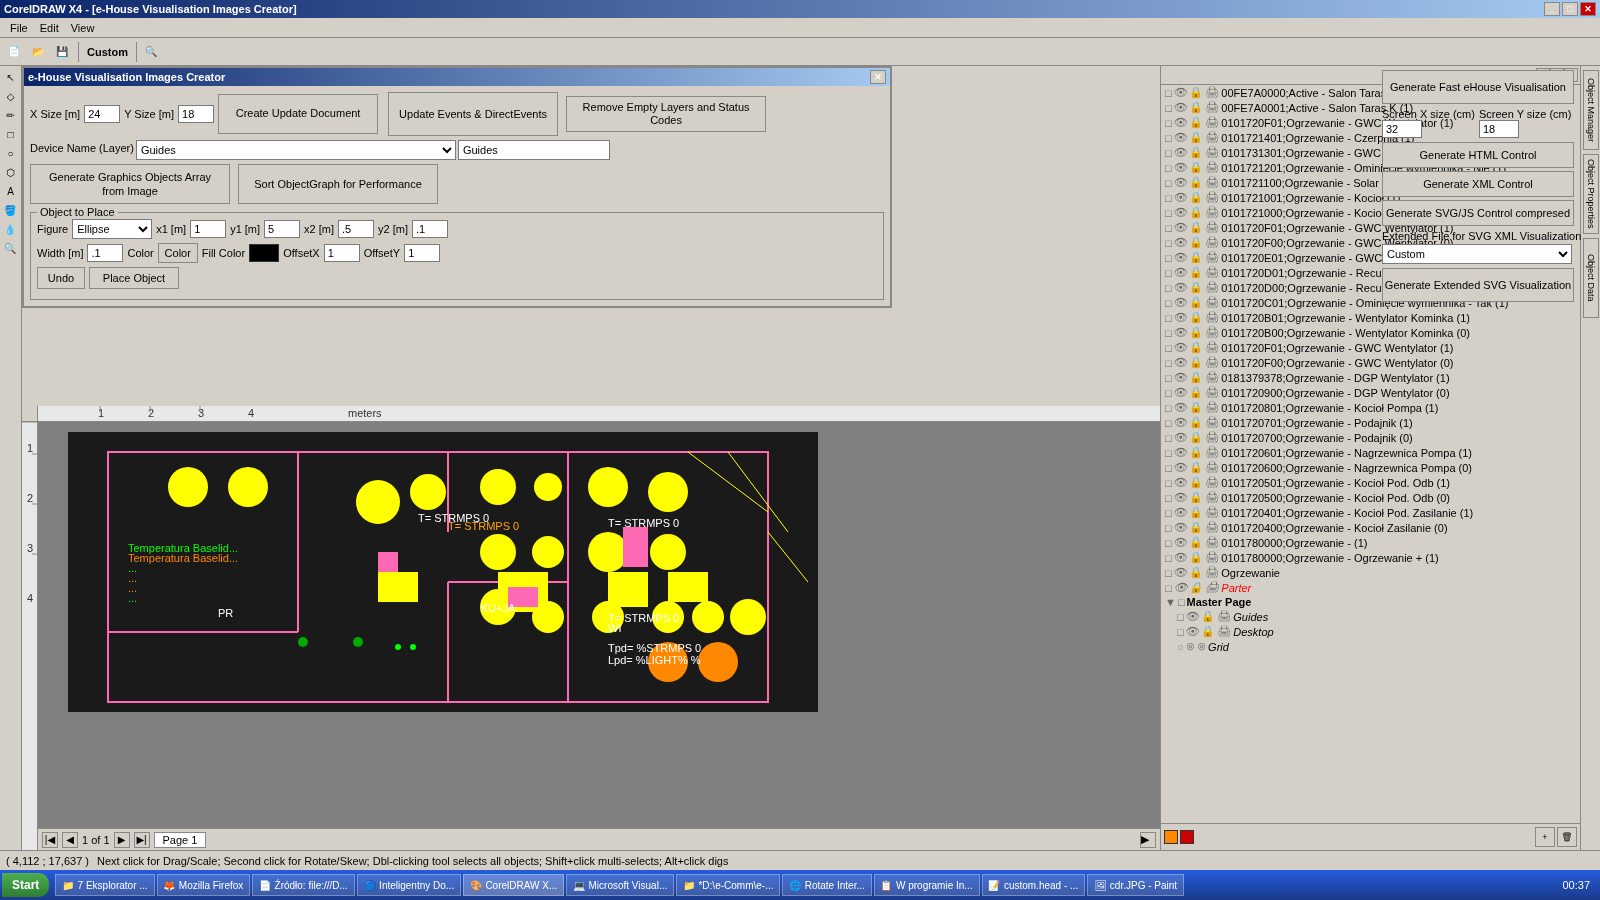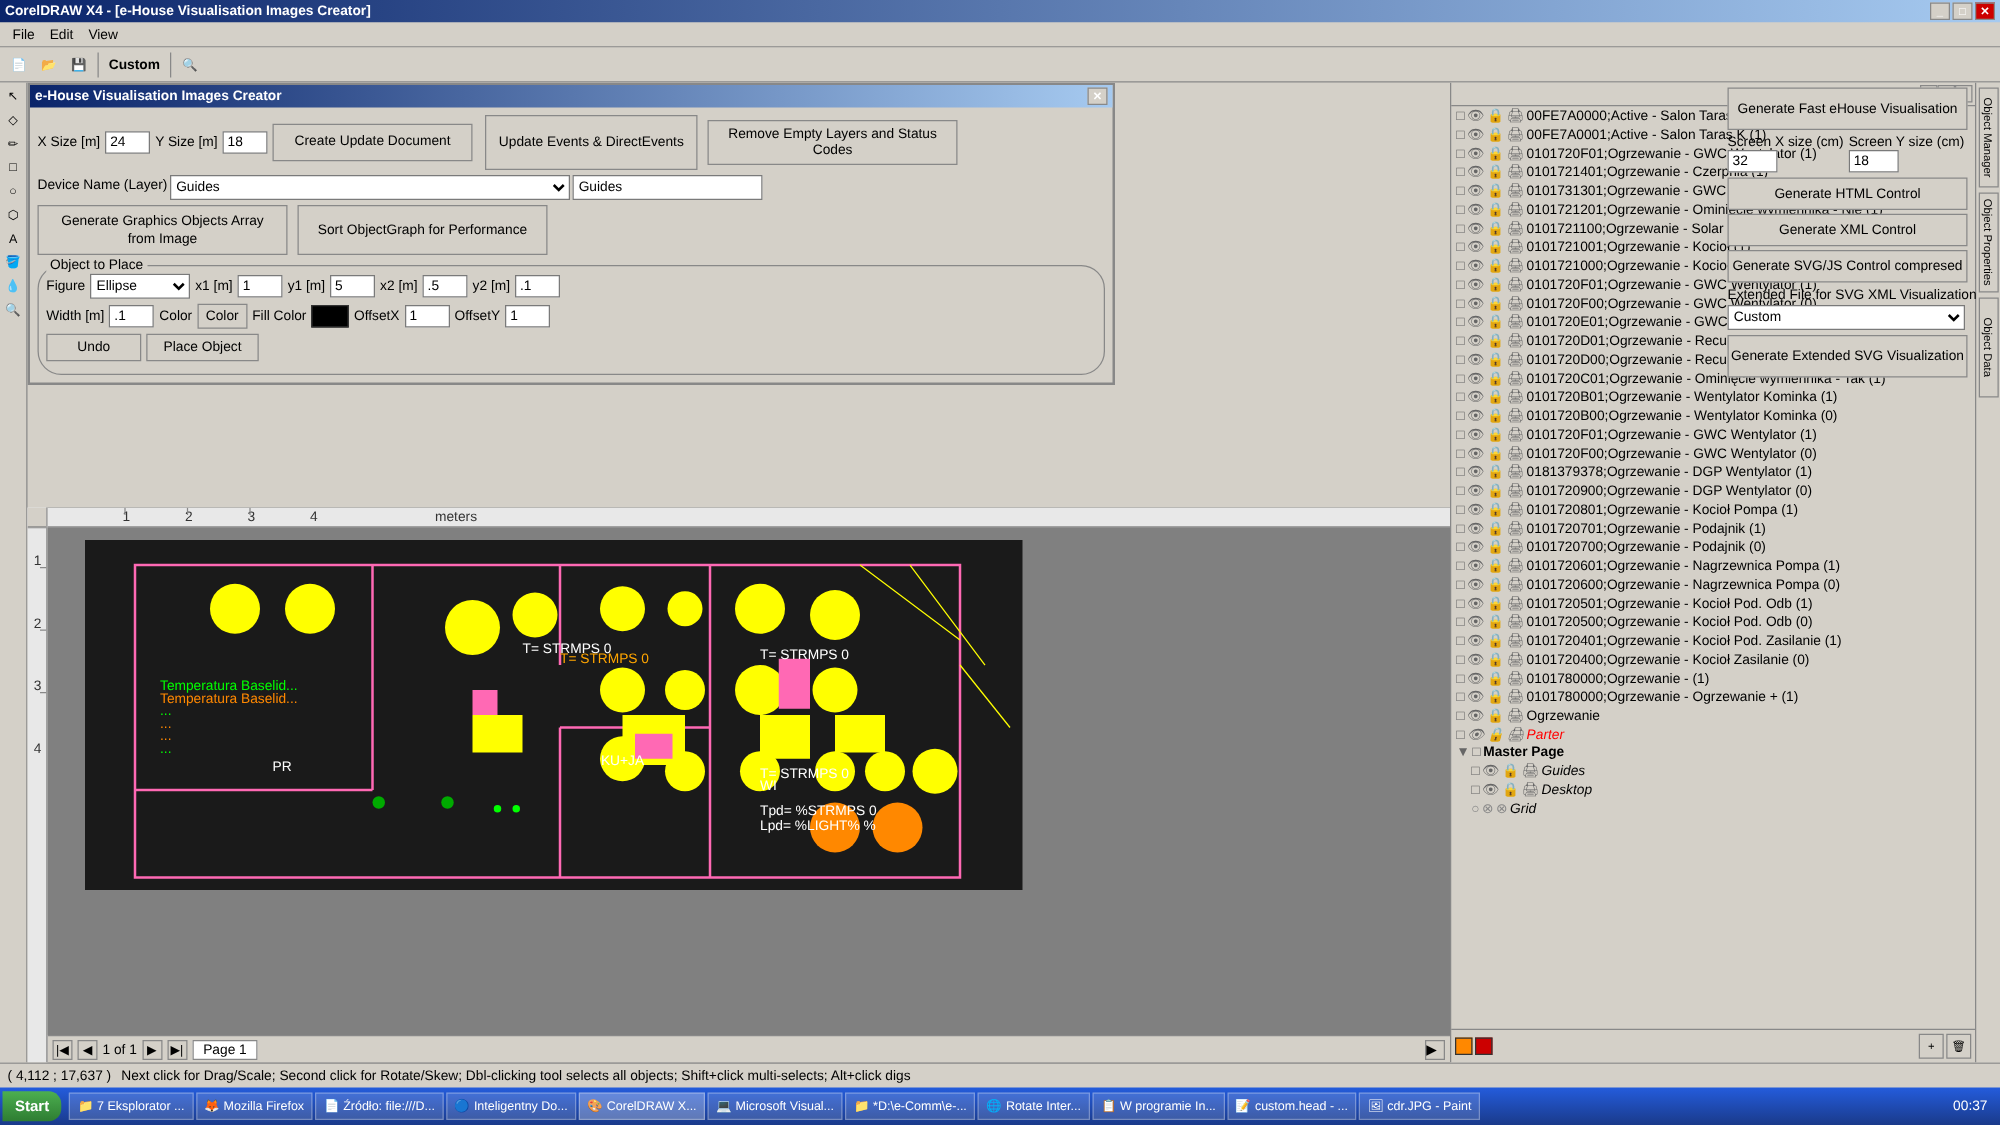--- a/index.html
+++ b/index.html
@@ -368,21 +368,21 @@
           <span>e-House Visualisation Images Creator</span>
           <div class="title-bar-btn">✕</div>
         </div>
         <div class="dialog-body">
 
           <div class="form-row">
             <span class="form-label">X Size [m]</span>
             <input class="form-input form-input-sm" value="24" style="">
             <span class="form-label">Y Size [m]</span>
             <input class="form-input form-input-sm" value="18" style="">
-            <button class="btn-normal" style="width:160px;height:30px;white-space:normal;line-height:1.2;">Create Update Document</button>
+            <button class="btn-normal" style="width:160px;height:40px;white-space:normal;line-height:1.2;">Create Update Document</button>
             <button class="btn-normal" style="width:170px;height:44px;margin-left:6px;">Update Events &amp; DirectEvents</button>
             <button class="btn-normal" style="width:200px;height:36px;white-space:normal;line-height:1.2;margin-left:4px;">Remove Empty Layers and Status Codes</button>
           </div>
 
           <div class="form-row" style="margin-top:4px;">
             <div style="display:flex;flex-direction:row;gap:2px;width:480px;">
               <div class="form-row">
                 <span class="form-label">Device Name (Layer)</span>
               </div>
               <div style="display:flex;gap:2px;align-items:center;">
@@ -392,21 +392,21 @@
               </div>
               <input class="input-field-full" value="Guides" style="width: 320px;">
             </div>
           </div>
 
           <div class="form-row" style="margin-top:4px;">
             <button class="btn-normal" style="width:200px;height:40px;white-space:normal;line-height:1.3;">Generate Graphics Objects Array from Image</button>
             <button class="btn-normal" style="width:200px;height:40px;margin-left:4px;">Sort ObjectGraph for Performance</button>
           </div>
 
-          <div class="groupbox" style="margin-top:8px;border-radius:19px;">
+          <div class="groupbox" style="margin-top:8px;">
             <span class="groupbox-title">Object to Place</span>
             <div class="form-row">
               <span class="form-label">Figure</span>
               <select class="form-select" style="width:80px;">
                 <option>Ellipse</option>
               </select>
               <span class="form-label">x1 [m]</span>
               <input class="form-input form-input-sm" value="1" style="">
               <span class="form-label">y1 [m]</span>
               <input class="form-input form-input-sm" value="5" style="">
@@ -421,21 +421,21 @@
               <span class="form-label">Color</span>
               <button class="btn-normal" style="width:40px;height:20px;">Color</button>
               <span class="form-label">Fill Color</span>
               <div class="color-swatch" style="background:#000;width:30px;height:18px;"></div>
               <span class="form-label">OffsetX</span>
               <input class="form-input form-input-sm" value="1" style="">
               <span class="form-label">OffsetY</span>
               <input class="form-input form-input-sm" value="1" style="">
             </div>
             <div class="form-row">
-              <button class="btn-normal" style="width:76px;">Undo</button>
+              <button class="btn-normal" style="width:48px;">Undo</button>
               <button class="btn-normal" style="width:90px;">Place Object</button>
             </div>
           </div>
         </div>
       </div>
 
       <div style="display:flex;flex:1;margin-top:340px;">
 
         <div class="ruler-v" style="font-size:8px;color:#333;overflow:hidden;">
           <div style="height:16px;background:#d4d0c8;border-bottom:1px solid #888;"></div>

